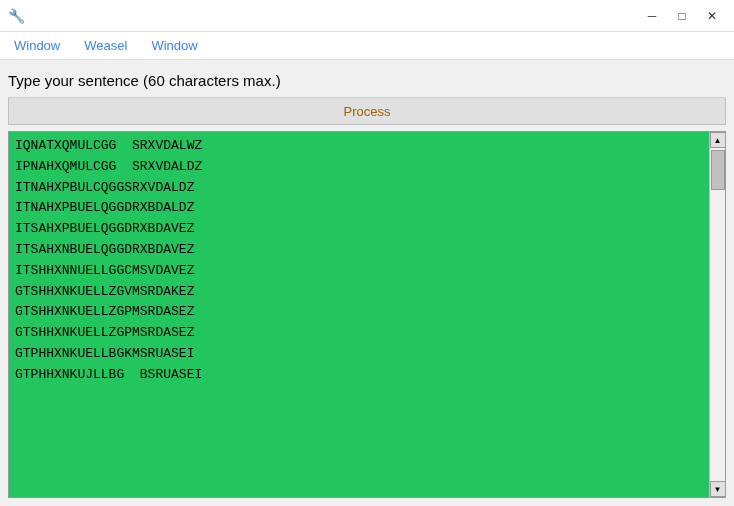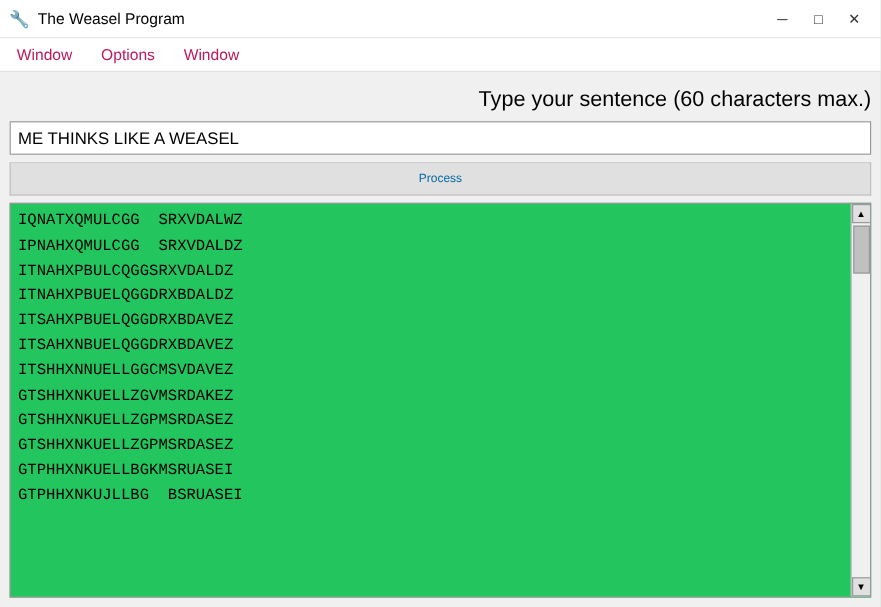--- a/index.html
+++ b/index.html
@@ -67,35 +67,35 @@
       padding: 2px 4px;
       border-bottom: 1px solid #e0e0e0;
       height: 28px;
       gap: 4px;
     }
 
     .menu-item {
       padding: 3px 10px;
       cursor: pointer;
       font-size: 13px;
-      color: #be185d;
+      color: #3b82f6;
     }
 
     .main-content {
       padding: 10px 8px 8px 8px;
       background: #f0f0f0;
       display: flex;
       flex-direction: column;
       gap: 6px;
       height: calc(506px - 60px);
     }
 
     .label-row {
-      text-align: right;
-      font-size: 18px;
+      text-align: left;
+      font-size: 15px;
       color: #000;
       padding: 2px 0;
     }
 
     .sentence-input {
       width: 100%;
       height: 28px;
       border: 1px solid #999;
       background: #ffffff;
       padding: 3px 6px;
@@ -104,22 +104,22 @@
       outline: none;
       color: #000;
     }
 
     .process-button {
       width: 100%;
       height: 28px;
       background: #e0e0e0;
       border: 1px solid #c0c0c0;
       border-top-color: #d0d0d0;
-      font-size: 10px;
-      color: #0369a1;
+      font-size: 13px;
+      color: #a16207;
       cursor: pointer;
       text-align: center;
       display: flex;
       align-items: center;
       justify-content: center;
     }
 
     .output-area {
       flex: 1;
       border: 1px solid #999;
@@ -181,38 +181,36 @@
       cursor: pointer;
       margin-top: auto;
     }
   </style>
 </head>
 <body>
 
 <div class="title-bar">
   <div class="title-bar-left">
     <span class="title-bar-icon">🔧</span>
-    <span class="title-bar-title">The Weasel Program</span>
   </div>
   <div class="title-bar-controls">
     <button class="title-bar-btn">─</button>
     <button class="title-bar-btn">□</button>
     <button class="title-bar-btn close-btn">✕</button>
   </div>
 </div>
 
 <div class="menu-bar">
   <span class="menu-item">Window</span>
-  <span class="menu-item">Options</span>
+  <span class="menu-item">Weasel</span>
   <span class="menu-item">Window</span>
 </div>
 
 <div class="main-content">
   <div class="label-row">Type your sentence (60 characters max.)</div>
-  <input class="sentence-input" type="text" value="ME THINKS LIKE A WEASEL" style="">
   <button class="process-button">
     <span>Process</span>
   </button>
   <div class="output-area">
     <div class="output-text" id="output-lines">IQNATXQMULCGG  SRXVDALWZ
 IPNAHXQMULCGG  SRXVDALDZ
 ITNAHXPBULCQGGSRXVDALDZ
 ITNAHXPBUELQGGDRXBDALDZ
 ITSAHXPBUELQGGDRXBDAVEZ
 ITSAHXNBUELQGGDRXBDAVEZ

